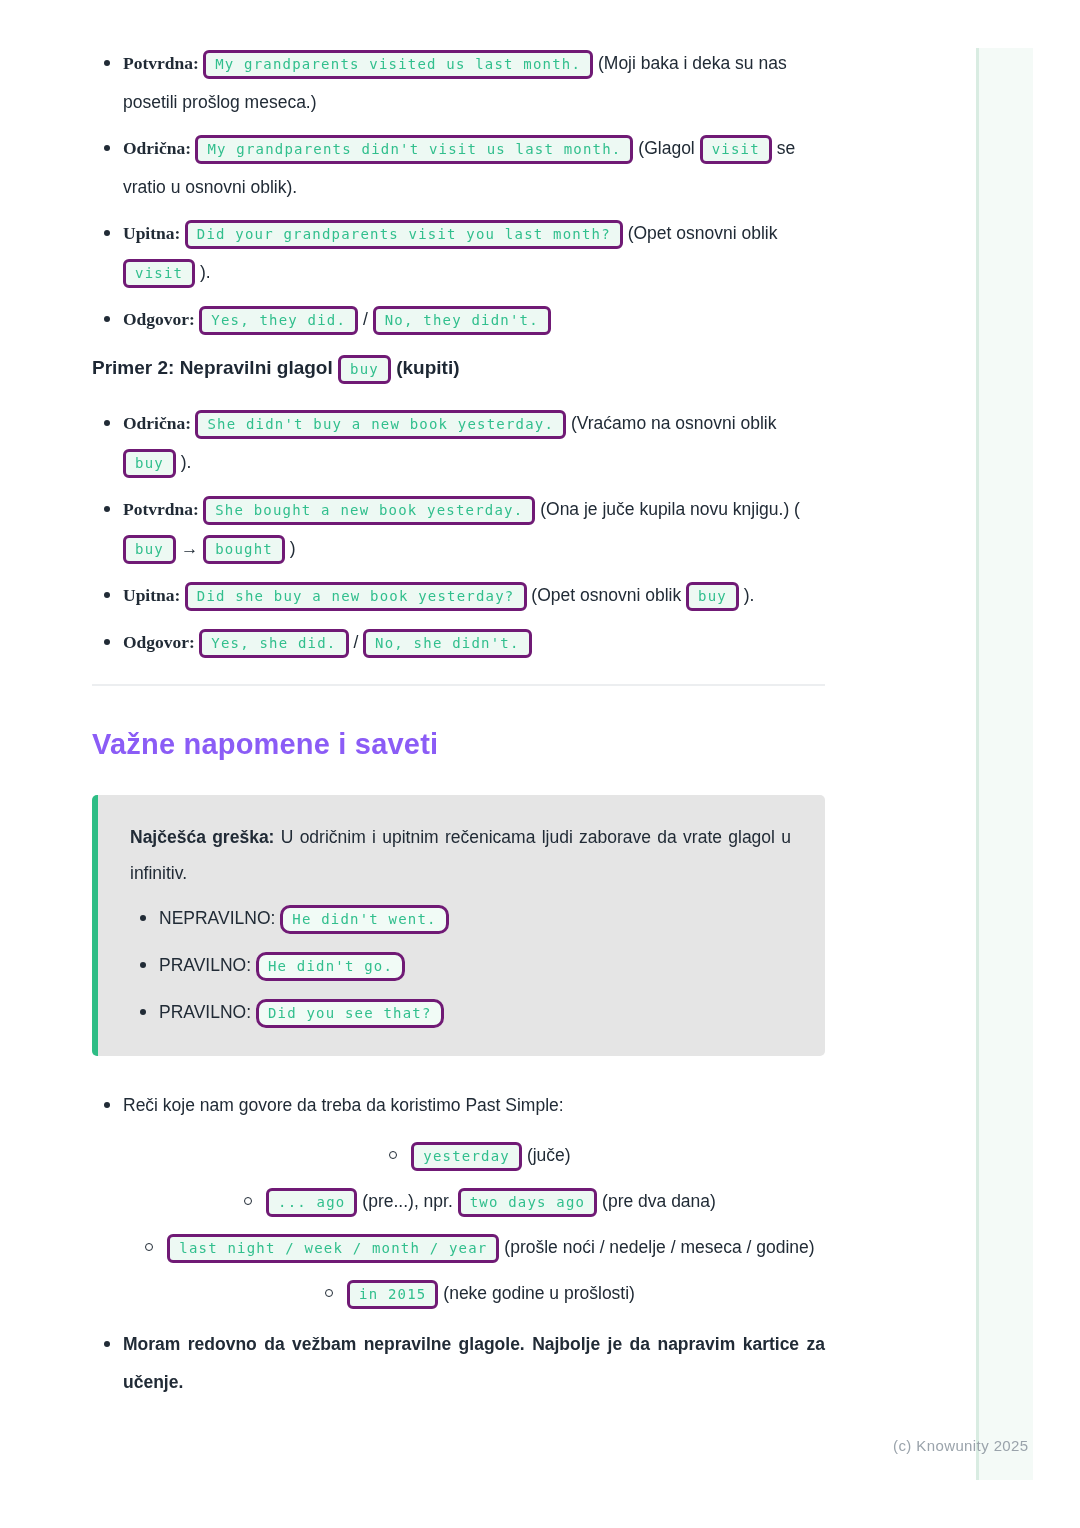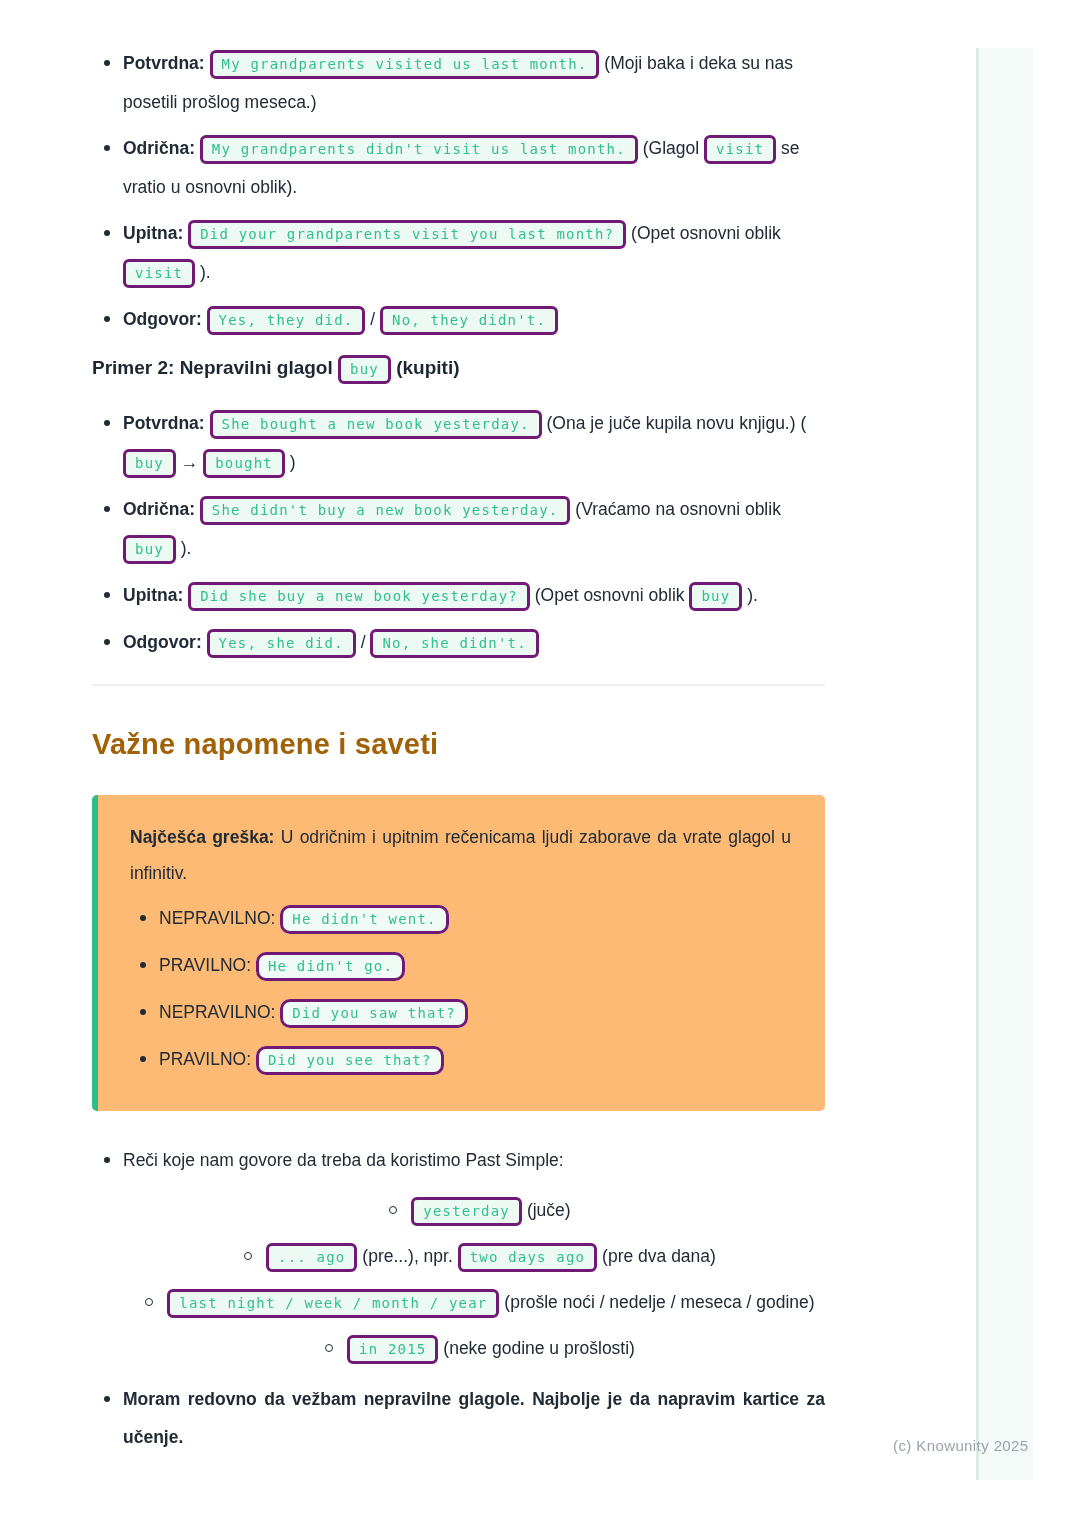--- a/index.html
+++ b/index.html
@@ -30,47 +30,47 @@
     flex:none; width:6px; height:6px; border-radius:50%;
     background:#212b36; margin:16px 13px 0 12px;
   }
   .ring {
     flex:none; width:8px; height:8px; border-radius:50%;
     border:1.6px solid #212b36; margin:15px 14px 0 0;
   }
   .li-body {
     font-size:17.5px; line-height:38px; color:#212b36;
   }
-  .li-body strong { font-weight:700; }
+  .li-body strong { font-weight:700;font-family:Liberation Serif, serif; }
   .chip {
     font-family:"DejaVu Sans Mono", monospace;
     font-size:14px; font-weight:400; letter-spacing:1.2px;
     color:#31bf8d; background:#edf9f3;
     border:3px solid #701a75; border-radius:6px;
     padding:3px 9px 4px; white-space:nowrap;
   }
   .primer-heading {
     font-size:19px; font-weight:700; line-height:38px;
     margin:10px 0 16px 0; color:#1d2733;
   }
   .primer-heading .chip { font-weight:400; }
   .divider {
     border:none; height:2px; background:#eceef0;
     margin:22px 0 0 0;
   }
   .section-heading {
-    font-size:29px; font-weight:700; color:#a16207;
+    font-size:29px; font-weight:700; color:#8b5cf6;
     margin:42px 0 0 0; letter-spacing:0.2px;
   }
   .callout {
     margin-top:34px;
-    background:#fdba74;
+    background:#e5e5e5;
     border-left:6px solid #2ebd85;
     border-radius:5px;
-    padding:24px 34px 32px 32px;
+    padding:24px 34px 24px 32px;
   }
   .callout-intro {
     font-size:17.5px; line-height:36px; text-align:justify;
   }
   .callout .li { margin:8px 0 0 10px; }
   .callout .dot { margin-left:0; }
   .callout .chip { background:#f1fbf6;border-radius:10px; }
   .usage-intro { margin-top:30px; }
   .sub-list { margin:12px 0 0 43px; }
   .sub-list .li { margin-bottom:7px;justify-content:center; }
@@ -102,25 +102,25 @@
       <span class="dot"></span>
       <div class="li-body"><strong>Odgovor: </strong><code class="chip">Yes, they did.</code><span> / </span><code class="chip">No, they didn't.</code></div>
     </div>
   </section>
 
   <h3 class="primer-heading"><span>Primer 2: Nepravilni glagol </span><code class="chip">buy</code><span> (kupiti)</span></h3>
 
   <section>
     <div class="li">
       <span class="dot"></span>
-      <div class="li-body"><strong>Potvrdna: </strong><code class="chip">She bought a new book yesterday.</code><span> (Ona je juče kupila novu knjigu.) ( </span><code class="chip">buy</code><span> → </span><code class="chip">bought</code><span> )</span></div>
+      <div class="li-body"><strong>Odrična: </strong><code class="chip">She didn't buy a new book yesterday.</code><span> (Vraćamo na osnovni oblik </span><code class="chip">buy</code><span> ).</span></div>
     </div>
     <div class="li">
       <span class="dot"></span>
-      <div class="li-body"><strong>Odrična: </strong><code class="chip">She didn't buy a new book yesterday.</code><span> (Vraćamo na osnovni oblik </span><code class="chip">buy</code><span> ).</span></div>
+      <div class="li-body"><strong>Potvrdna: </strong><code class="chip">She bought a new book yesterday.</code><span> (Ona je juče kupila novu knjigu.) ( </span><code class="chip">buy</code><span> → </span><code class="chip">bought</code><span> )</span></div>
     </div>
     <div class="li">
       <span class="dot"></span>
       <div class="li-body"><strong>Upitna: </strong><code class="chip">Did she buy a new book yesterday?</code><span> (Opet osnovni oblik </span><code class="chip">buy</code><span> ).</span></div>
     </div>
     <div class="li">
       <span class="dot"></span>
       <div class="li-body"><strong>Odgovor: </strong><code class="chip">Yes, she did.</code><span> / </span><code class="chip">No, she didn't.</code></div>
     </div>
   </section>
@@ -131,24 +131,20 @@
 
   <aside class="callout">
     <p class="callout-intro"><strong>Najčešća greška: </strong><span>U odričnim i upitnim rečenicama ljudi zaborave da vrate glagol u infinitiv.</span></p>
     <div class="li">
       <span class="dot"></span>
       <div class="li-body"><span>NEPRAVILNO: </span><code class="chip">He didn't went.</code></div>
     </div>
     <div class="li">
       <span class="dot"></span>
       <div class="li-body"><span>PRAVILNO: </span><code class="chip">He didn't go.</code></div>
-    </div>
-    <div class="li">
-      <span class="dot"></span>
-      <div class="li-body"><span>NEPRAVILNO: </span><code class="chip">Did you saw that?</code></div>
     </div>
     <div class="li">
       <span class="dot"></span>
       <div class="li-body"><span>PRAVILNO: </span><code class="chip">Did you see that?</code></div>
     </div>
   </aside>
 
   <section>
     <div class="li usage-intro">
       <span class="dot"></span>

